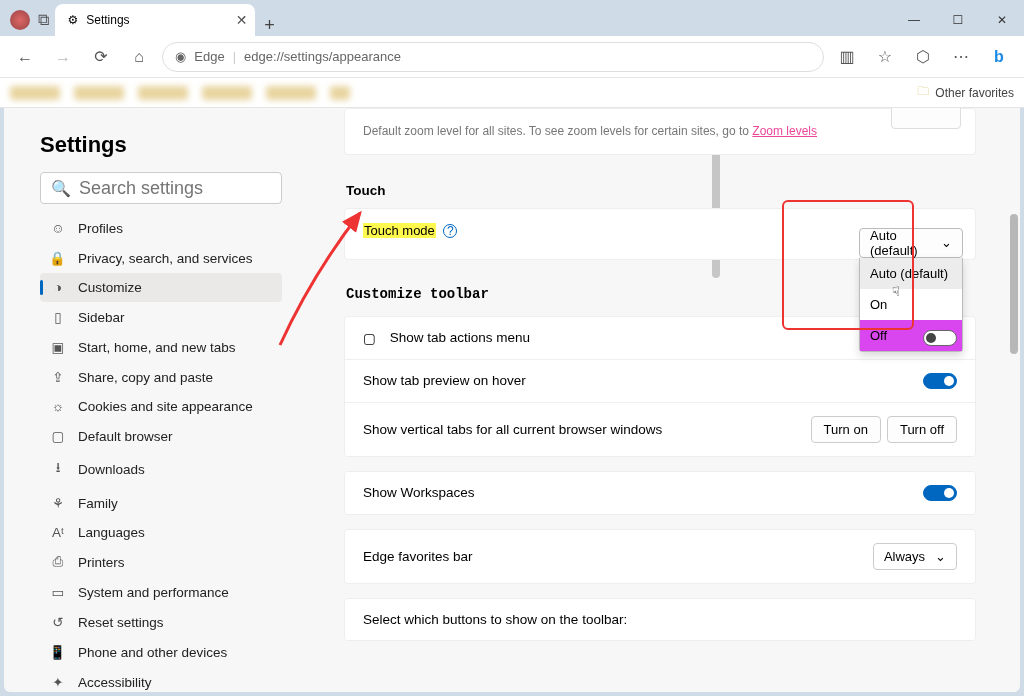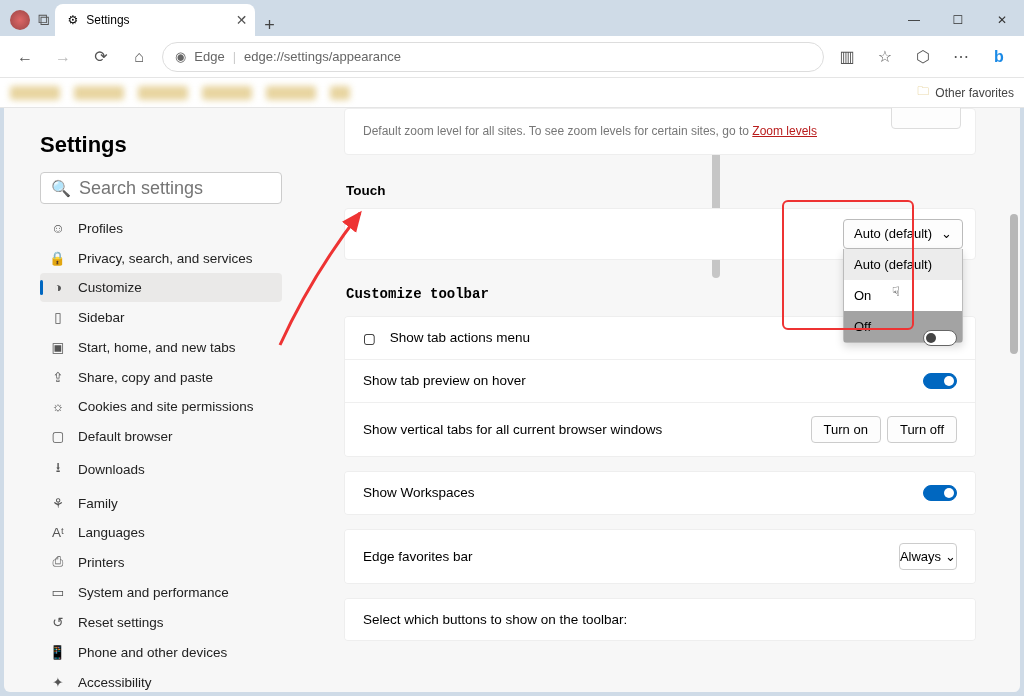--- a/index.html
+++ b/index.html
@@ -39,47 +39,47 @@
 
 
 .scroll-track { position: absolute; right: 299px; top: 0; bottom: 0; width: 10px; }
 .scroll-thumb { position: absolute; top: 0; height: 170px; left: 1px; right: 1px; background: #c6c6c6; border-radius: 4px; }
 
 
 .main { flex: 1; padding: 0 44px 0 40px; overflow: hidden; position: relative; }
 .section-title { font-size: 13.5px; font-weight: 600; margin: 28px 0 10px 2px; }
 .card { background: #fff; border: 1px solid #eee; border-radius: 4px; padding: 14px 18px; font-size: 13px; }
 .card .sub { font-size: 12px; color: #777; margin-top: 4px; line-height: 1.4; }
-.card a { color: #b91c1c; }
+.card a { color: #ec4899; }
 .row { display: flex; align-items: center; padding: 13px 18px; background: #fff; border-bottom: 1px solid #efefef; font-size: 13.5px; }
 .rowgroup { border: 1px solid #eee; border-radius: 4px; overflow: hidden; }
 .rowgroup .row:last-child { border-bottom: none; }
 .spacer { flex: 1; }
 
 
 .touchcard { position: relative; }
 .hl { background: #fff94f; padding: 0 1px; }
 .info-ico { color: #0067c0; font-size: 12px; border: 1px solid #0067c0; border-radius: 50%; width: 14px; height: 14px; display: inline-flex; align-items: center; justify-content: center; margin-left: 4px; }
 
 
-.dropdown-wrap { position: absolute; right: 12px; top: 10px; width: 120px; margin-left: 36px; }
+.dropdown-wrap { position: absolute; right: 12px; top: 19px; width: 104px; margin-left: 36px; }
 .dd-btn { border: 1px solid #bbb; border-radius: 4px; height: 30px; display: flex; align-items: center; padding: 0 10px; font-size: 13px; background: #fdfdfd; justify-content: space-between; }
 .dd-menu { border: 1px solid #bbb; border-top: none; box-shadow: 0 4px 8px rgba(0,0,0,.15); background: #fff; border-radius: 0 0 4px 4px; }
 .dd-item { padding: 8px 10px; font-size: 13px; }
 .dd-item.sel { background: #ececec; }
-.dd-item.hov { background: #a3a3a3; }
+.dd-item.hov { background: #d946ef; }
 .redbox { position: absolute; border: 2px solid #e33; border-radius: 6px; pointer-events: none; }
 
 
 .toggle { width: 34px; height: 16px; border-radius: 10px; position: relative; border: 1px solid #666; background: #fff; }
 .toggle::after { content: ""; position: absolute; width: 10px; height: 10px; border-radius: 50%; background: #444; top: 2px; left: 2px; }
 .toggle.on { background: #0067c0; border-color: #0067c0; }
 .toggle.on::after { background: #fff; left: auto; right: 2px; }
 .btn-outline { border: 1px solid #ccc; background: #fdfdfd; border-radius: 4px; padding: 5px 12px; font-size: 13px; margin-left: 6px; }
-.select-small { border: 1px solid #ccc; border-radius: 4px; padding: 5px 0; font-size: 13px; display: flex; align-items: center; gap: 4px; }
+.select-small { border: 1px solid #ccc; border-radius: 4px; padding: 5px 10px; font-size: 13px; display: flex; align-items: center; gap: 10px; }
 
 
 .arrow { position: absolute; left: 272px; top: 195px; pointer-events: none; }
 
 .h2 { font-size: 14px; font-weight: 600; margin: 26px 0 14px 2px; font-family: Liberation Mono, monospace; }
 
 .pagescroll { position: absolute; right: 2px; top: 8px; bottom: 8px; width: 8px; }
 .pagescroll-thumb { position: absolute; top: 98px; height: 140px; left: 0; right: 0; background: #b7b7b7; border-radius: 4px; }
 
 .cursor { position: absolute; font-size: 13px; }
@@ -163,21 +163,21 @@
     <div class="navitem">
         <span class="nico">▣</span>
         <span>Start, home, and new tabs</span>
       </div>
     <div class="navitem">
         <span class="nico">⇪</span>
         <span>Share, copy and paste</span>
       </div>
     <div class="navitem">
         <span class="nico">☼</span>
-        <span>Cookies and site permissions</span>
+        <span>Cookies and site appearance</span>
       </div>
     <div class="navitem">
         <span class="nico">▢</span>
         <span>Default browser</span>
       </div>
     <div class="navitem">
         <span class="nico">⭳</span>
         <span>Downloads</span>
       </div>
     <div class="navitem">
@@ -218,20 +218,24 @@
   <div class="main">
     <div class="card" style="margin-top:0; position:relative; padding-right:110px">
       <div class="sub" style="margin-top:0">
         <span>Default zoom level for all sites. To see zoom levels for certain sites, go to </span><a href="#">Zoom levels</a>
       </div>
       <div style="position:absolute;right:14px;top:-6px;width:70px;height:26px;border:1px solid #ddd;border-radius:4px;background:#fdfdfd"></div>
     </div>
 
     <div class="section-title">Touch</div>
     <div class="card touchcard" style="padding-right:150px;min-height:52px">
+      <div>
+        <span class="hl">Touch mode</span>
+        <span class="info-ico">?</span>
+      </div>
       <div class="dropdown-wrap">
         <div class="dd-btn">
           <span>Auto (default)</span>
           <span>⌄</span>
         </div>
         <div class="dd-menu">
           <div class="dd-item sel">Auto (default)</div>
           <div class="dd-item">On</div>
           <div class="dd-item hov">Off</div>
         </div>

